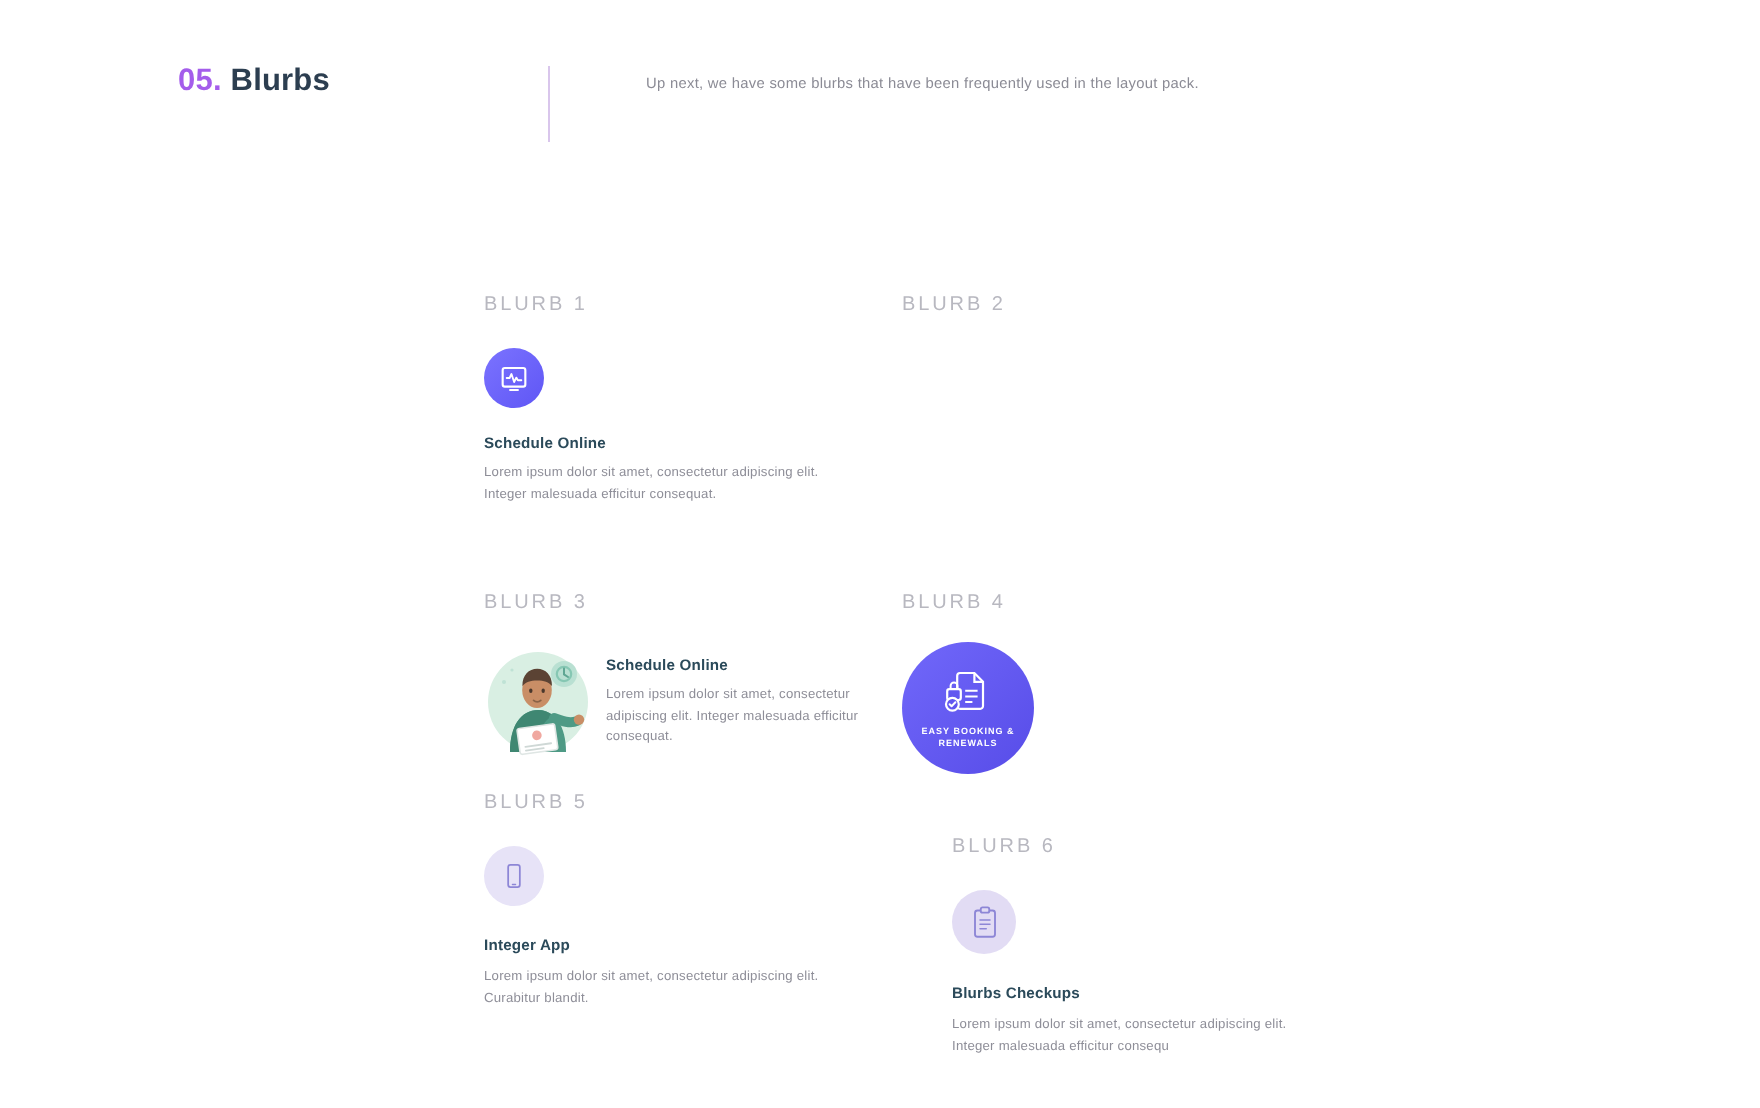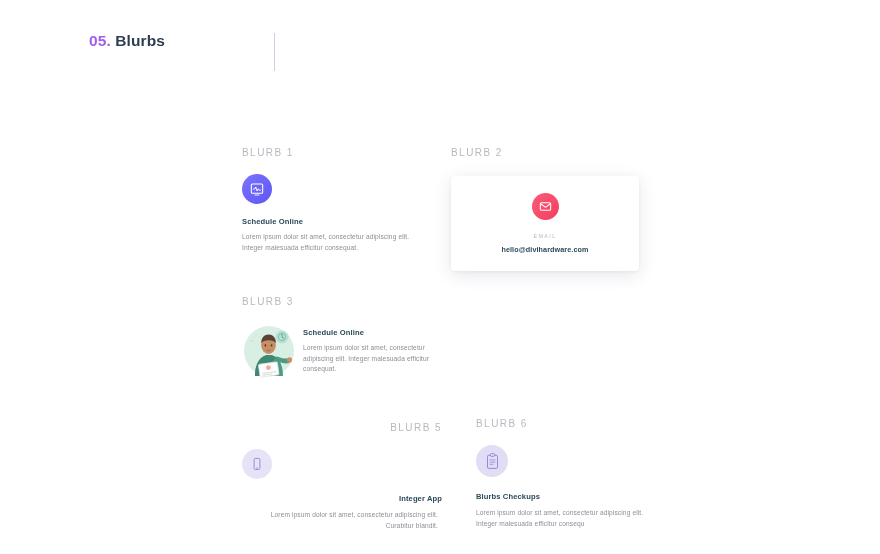--- a/index.html
+++ b/index.html
@@ -143,21 +143,21 @@
     font-size: 4.5px;
     font-weight: bold;
     letter-spacing: 0.5px;
     color: #ffffff;
     text-align: center;
     line-height: 6px;
     text-transform: uppercase;
   }
 
   
-  #blurb5 { left: 242px; top: 422px; width: 200px; text-align: right; }
+  #blurb5 { left: 242px; top: 396px; width: 200px; }
   #blurb5 .icon-circle {
     width: 30px; height: 30px;
     background: #e7e3f7;
     margin-top: 16px;
   }
   #blurb5 .t { margin-top: 15px; }
   #blurb5 .b { margin-top: 7px; width: 196px; }
 
   
   #blurb6 { left: 476px; top: 418px; width: 192px; }
@@ -175,47 +175,38 @@
 <body>
 
 <div class="page">
 
   <div class="header">
     <div class="header-title">
       <span class="header-num">05.</span>
       <span>Blurbs</span>
     </div>
     <div class="header-rule"></div>
+    <div class="header-desc">Up next, we have some blurbs that have been frequently used in the layout pack.</div>
   </div>
 
   <div class="blurb" id="blurb1">
     <div class="blurb-label">BLURB 1</div>
     <div class="icon-circle">
       <svg width="16" height="16" viewBox="0 0 24 24" fill="none" stroke="#ffffff" stroke-width="1.6">
         <rect x="3.5" y="4.5" width="17" height="14" rx="1.6"></rect>
         <path d="M6.5 12h2.2l1.4-3 2 6 1.6-3.3 1.2 2h2.6" stroke-width="1.4" stroke-linecap="round" stroke-linejoin="round"></path>
         <path d="M9 21h6" stroke-width="1.4" stroke-linecap="round"></path>
       </svg>
     </div>
     <div class="blurb-title t">Schedule Online</div>
     <div class="blurb-body b">Lorem ipsum dolor sit amet, consectetur adipiscing elit. Integer malesuada efficitur consequat.</div>
   </div>
 
   <div class="blurb" id="blurb2">
     <div class="blurb-label">BLURB 2</div>
-    <div class="card">
-      <div class="icon-circle">
-        <svg width="13" height="13" viewBox="0 0 24 24" fill="none" stroke="#ffffff" stroke-width="1.9">
-          <rect x="2.5" y="5" width="19" height="14" rx="2"></rect>
-          <path d="M3 7l9 6.5L21 7" stroke-linecap="round" stroke-linejoin="round"></path>
-        </svg>
-      </div>
-      <div class="card-sub">EMAIL</div>
-      <div class="card-val">hello@divihardware.com</div>
-    </div>
   </div>
 
   <div class="blurb" id="blurb3">
     <div class="blurb-label">BLURB 3</div>
     <div class="b3-row">
       <div class="b3-illus">
         <svg width="54" height="58" viewBox="0 0 54 58">
           <ellipse cx="27" cy="30" rx="25" ry="25" fill="#d9efe3"></ellipse>
           <circle cx="40" cy="16" r="6.5" fill="#b9e0d2"></circle>
           <circle cx="40" cy="16" r="3.6" fill="none" stroke="#86c7b3" stroke-width="1.1"></circle>
@@ -242,20 +233,37 @@
           </g>
         </svg>
       </div>
       <div class="b3-text">
         <div class="blurb-title">Schedule Online</div>
         <div class="blurb-body b">Lorem ipsum dolor sit amet, consectetur adipiscing elit. Integer malesuada efficitur consequat.</div>
       </div>
     </div>
   </div>
 
+  <div class="blurb" id="blurb4">
+    <div class="blurb-label">BLURB 4</div>
+    <div class="icon-circle">
+      <span>
+        <svg width="26" height="26" viewBox="0 0 26 26" fill="none" stroke="#ffffff" stroke-width="1.1">
+          <path d="M9 3.5h7.2L20.5 7.8V20a1.4 1.4 0 0 1-1.4 1.4H9A1.4 1.4 0 0 1 7.6 20V4.9A1.4 1.4 0 0 1 9 3.5z"></path>
+          <path d="M16.2 3.5v4.4h4.3"></path>
+          <path d="M11.6 12.4h6.2M11.6 15.2h6.2M11.6 18h3.6" stroke-width="1"></path>
+          <rect x="2.6" y="11.6" width="6.8" height="5.4" rx="1.1" fill="#6257f0"></rect>
+          <path d="M4.3 11.6V9.9a1.7 1.7 0 0 1 3.4 0v1.7" stroke-width="1"></path>
+          <circle cx="5.2" cy="19.1" r="3.2" fill="#6257f0"></circle>
+          <path d="M3.8 19.1l1 1 1.9-2" stroke-width="1" stroke-linecap="round" stroke-linejoin="round"></path>
+        </svg>
+      </span>
+      <div class="b4-caption">EASY BOOKING &amp; RENEWALS</div>
+    </div>
+  </div>
 
   <div class="blurb" id="blurb5">
     <div class="blurb-label">BLURB 5</div>
     <div class="icon-circle">
       <svg width="14" height="14" viewBox="0 0 24 24" fill="none" stroke="#8d86d6" stroke-width="1.5">
         <rect x="7" y="2.5" width="10" height="19" rx="2"></rect>
         <path d="M10.7 19.2h2.6" stroke-width="1.3" stroke-linecap="round"></path>
       </svg>
     </div>
     <div class="blurb-title t">Integer App</div>

